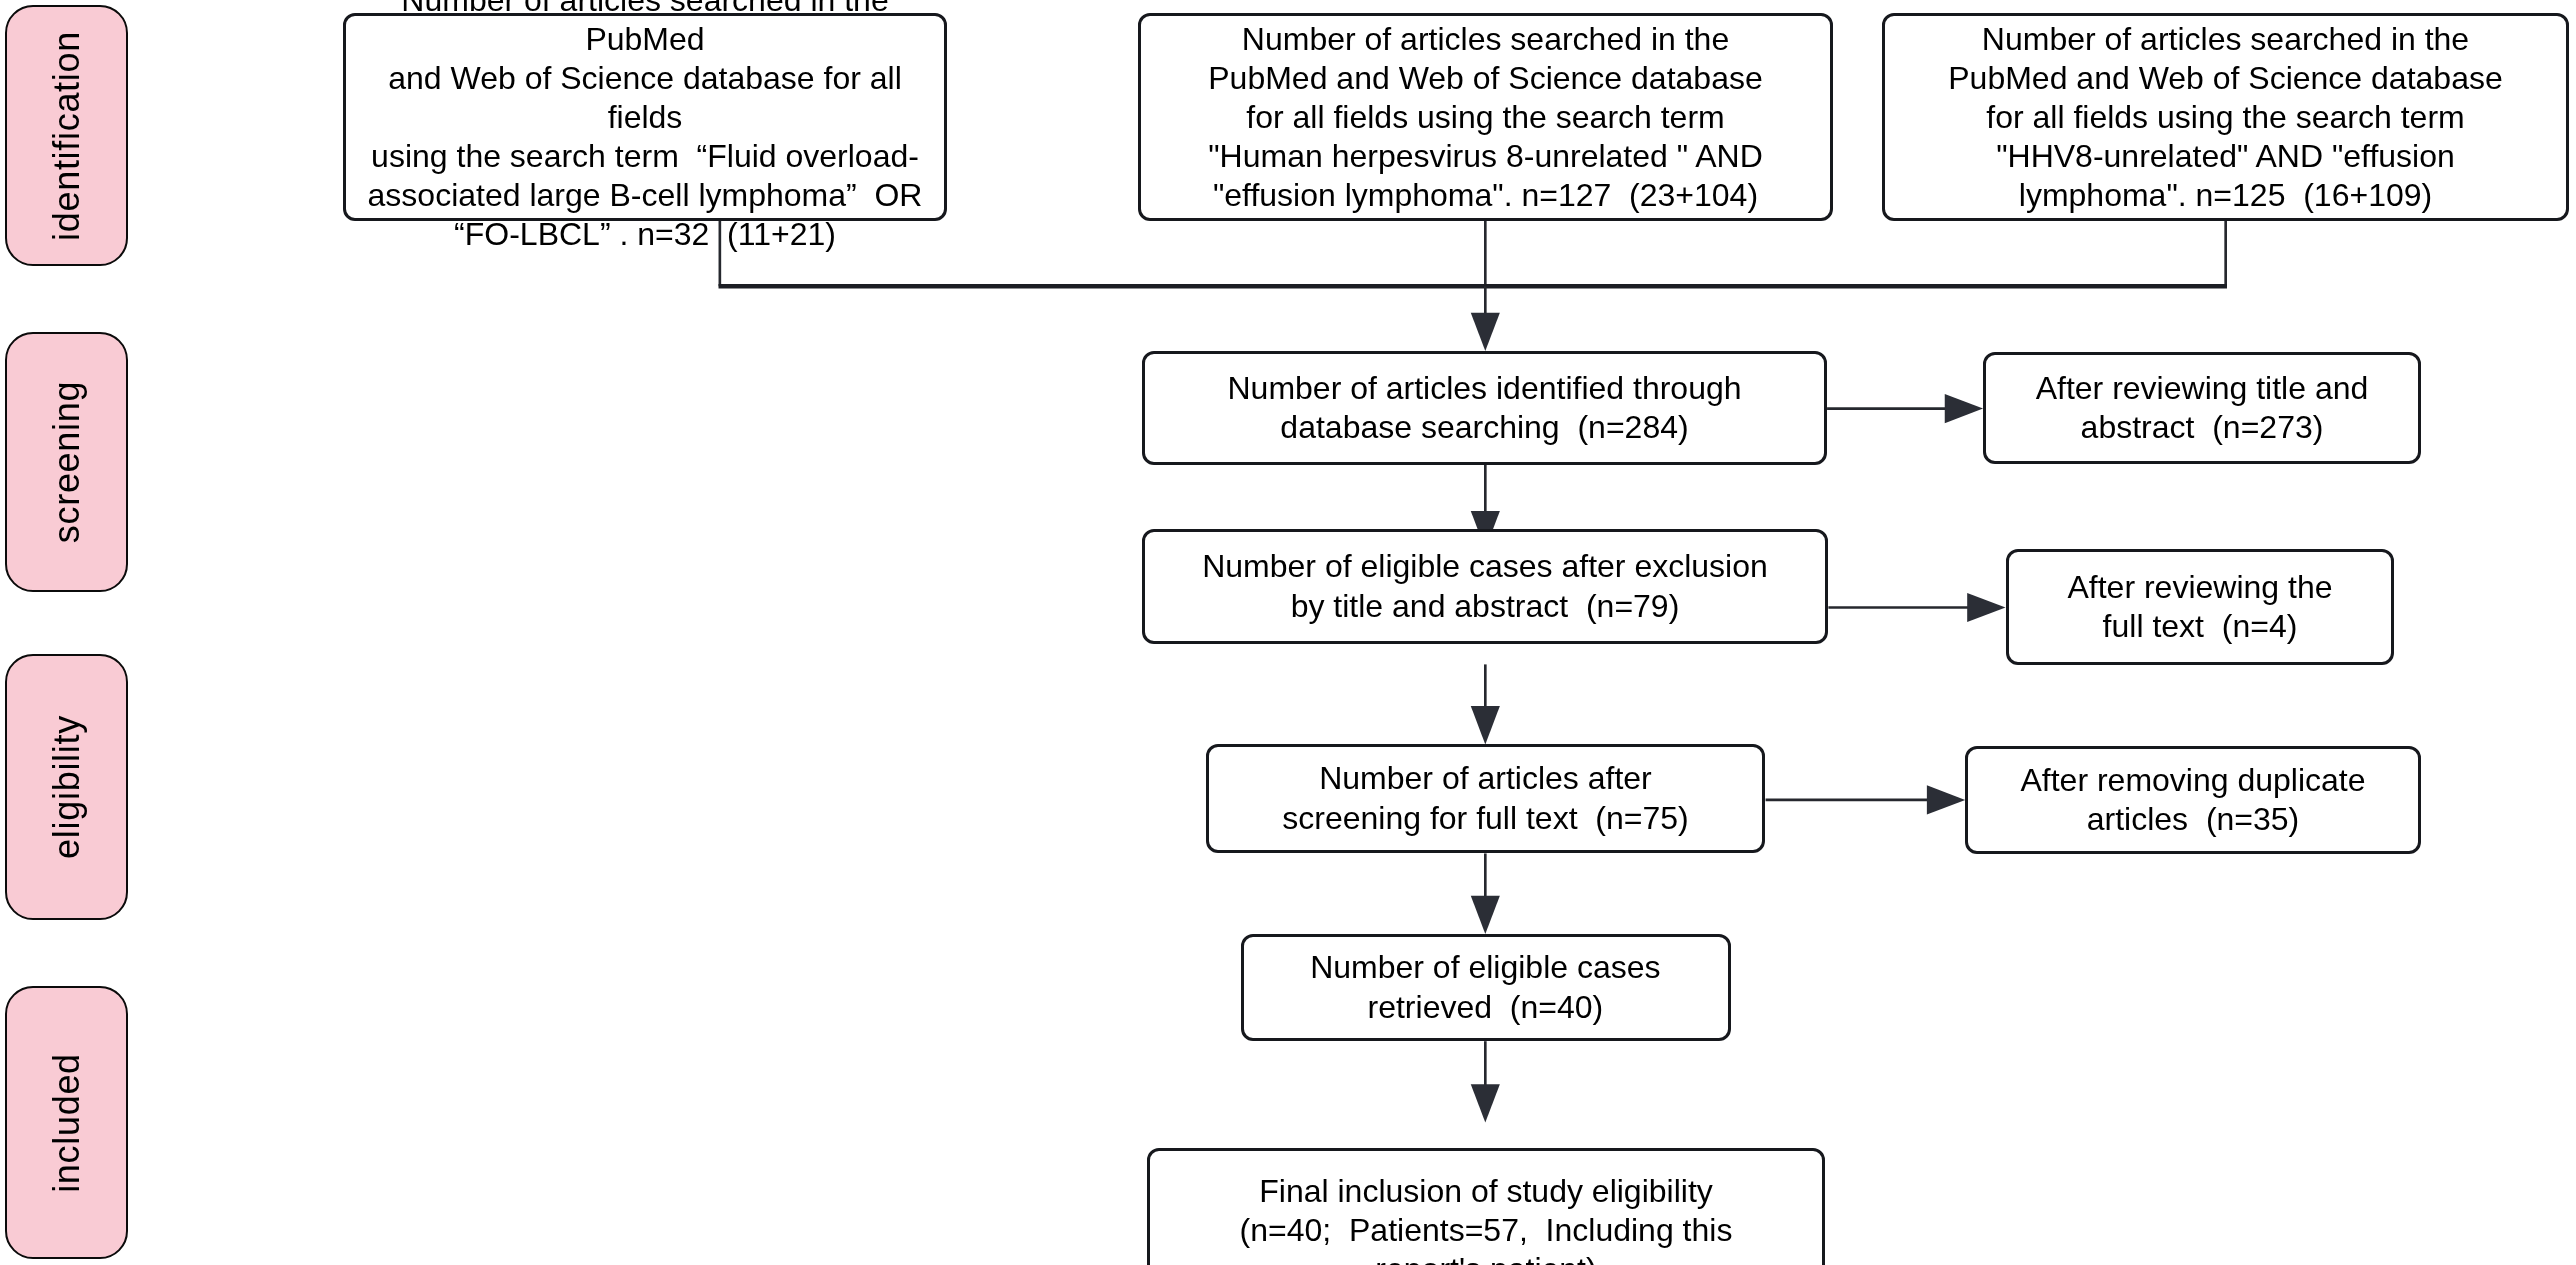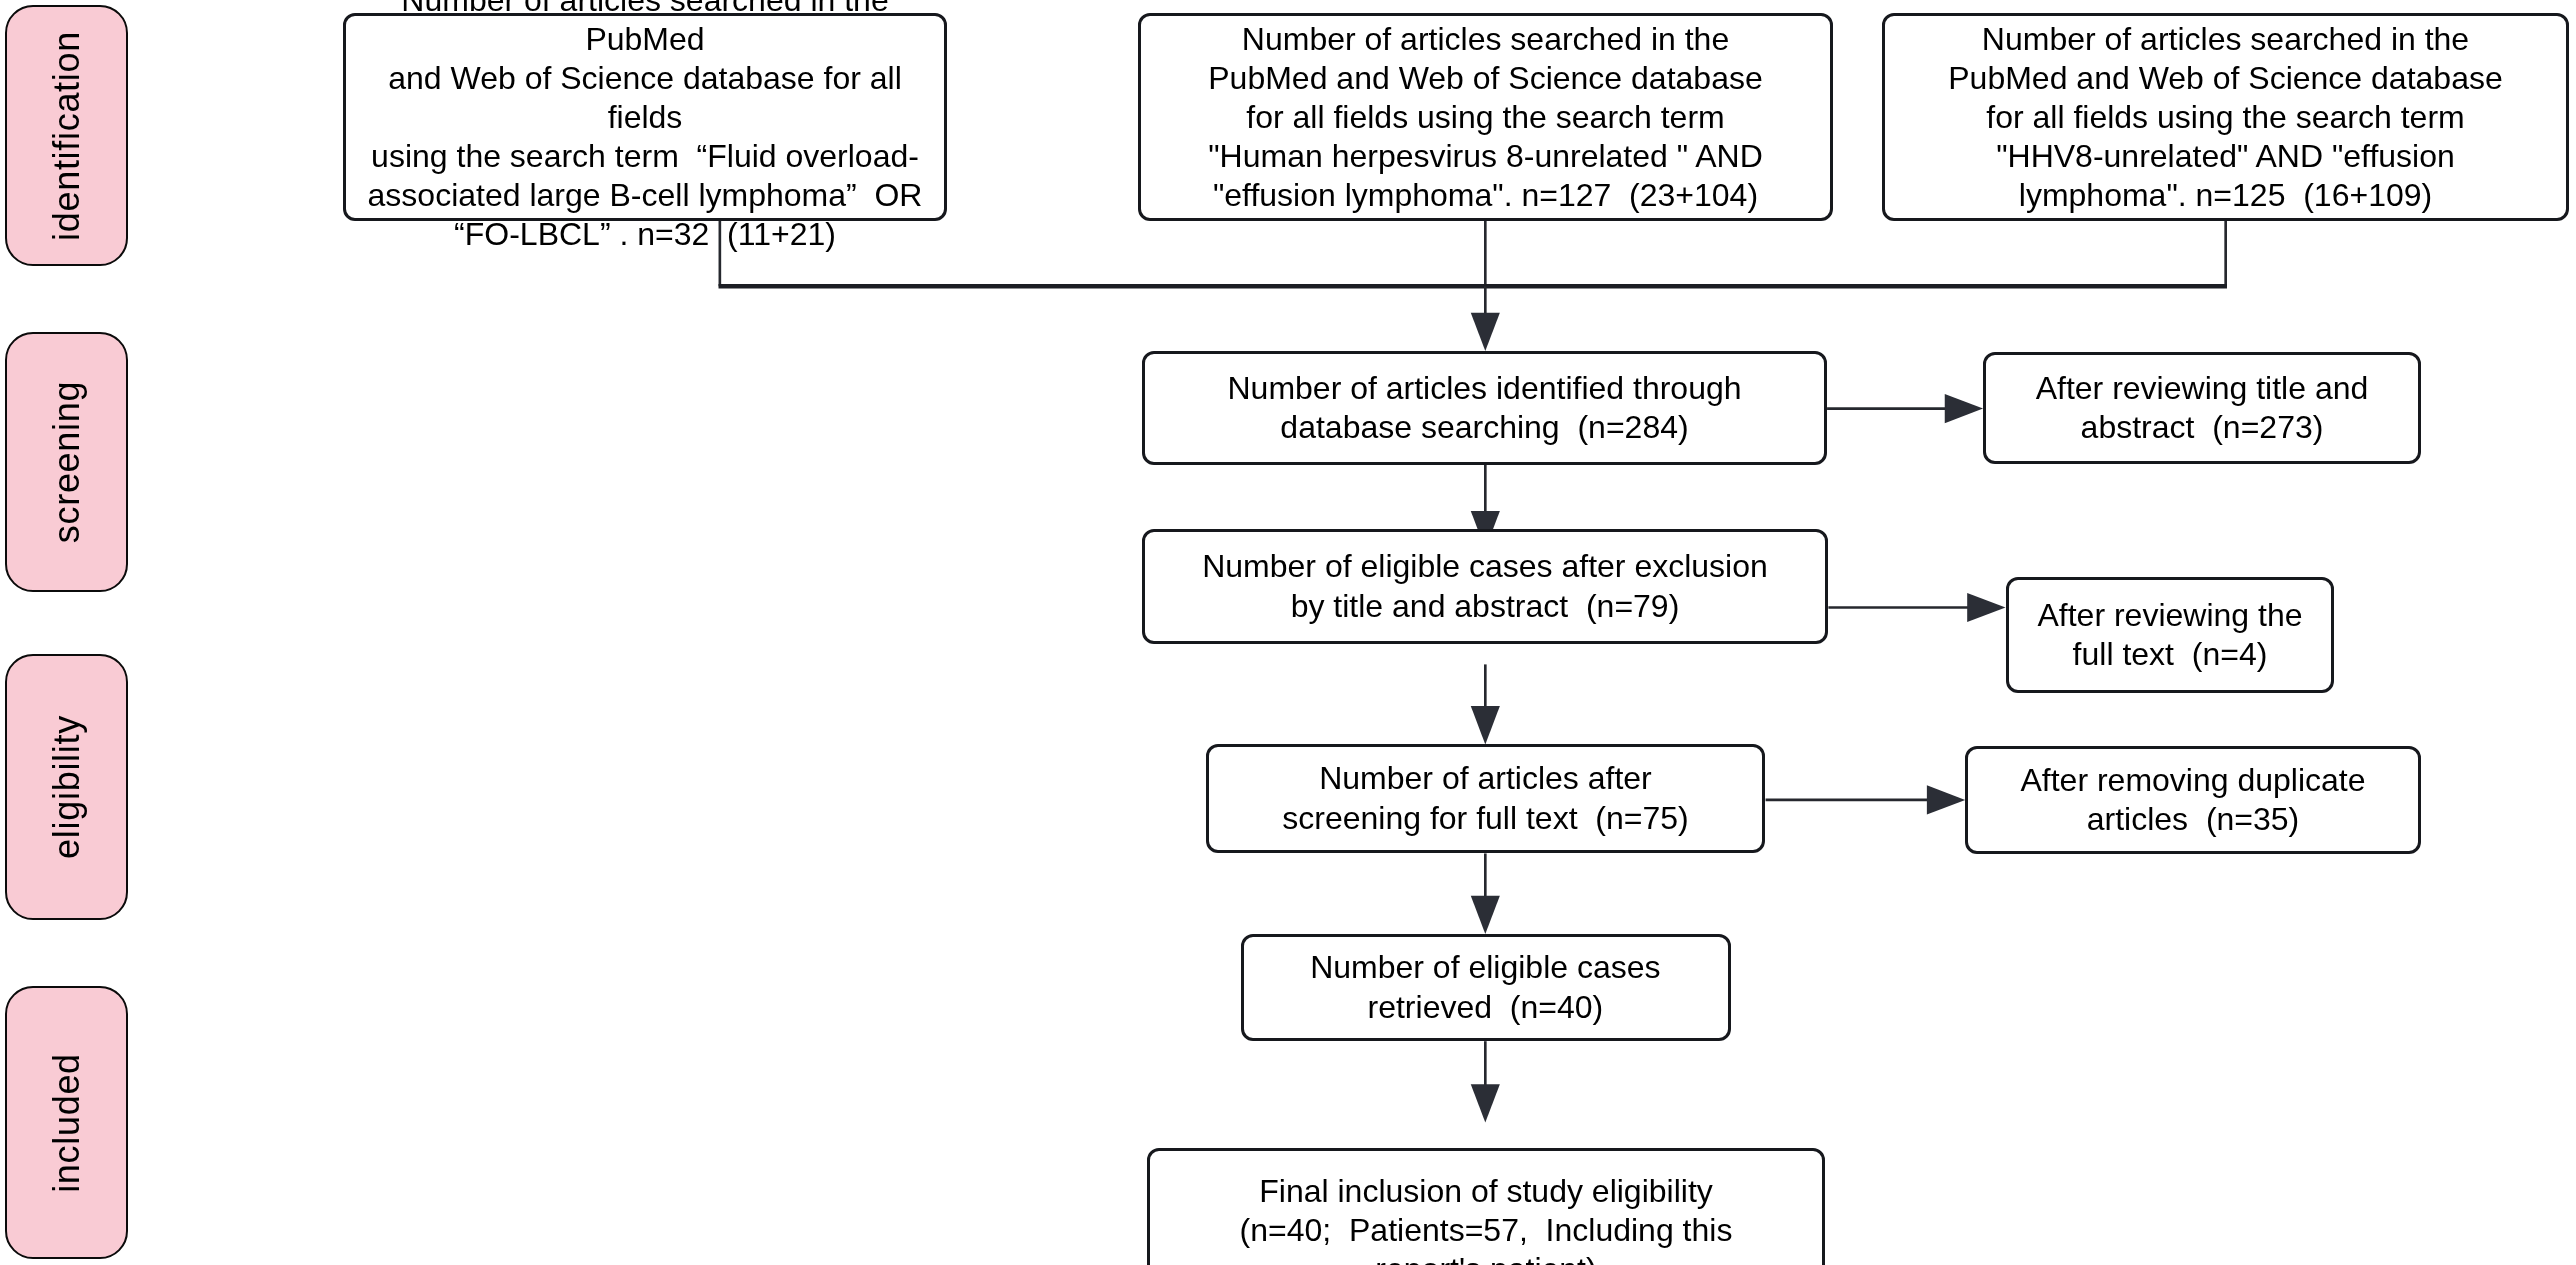--- a/index.html
+++ b/index.html
@@ -145,21 +145,21 @@
   <div class="box" style="left:1147px; top:1148px; width:678px; height:165px;">
     <span>Final inclusion of study eligibility
 (n=40;  Patients=57,  Including this
 report's patient)</span>
   </div>
 
   <div class="box" style="left:1983px; top:352px; width:438px; height:112px;">
     <span>After reviewing title and
 abstract  (n=273)</span>
   </div>
-  <div class="box" style="left:2006px; top:549px; width:328px; height:116px;margin-top:28px;">
+  <div class="box" style="left:2006px; top:549px; width:388px; height:116px;">
     <span>After reviewing the
 full text  (n=4)</span>
   </div>
   <div class="box" style="left:1965px; top:746px; width:456px; height:108px;">
     <span>After removing duplicate
 articles  (n=35)</span>
   </div>
 
 </div>
 

